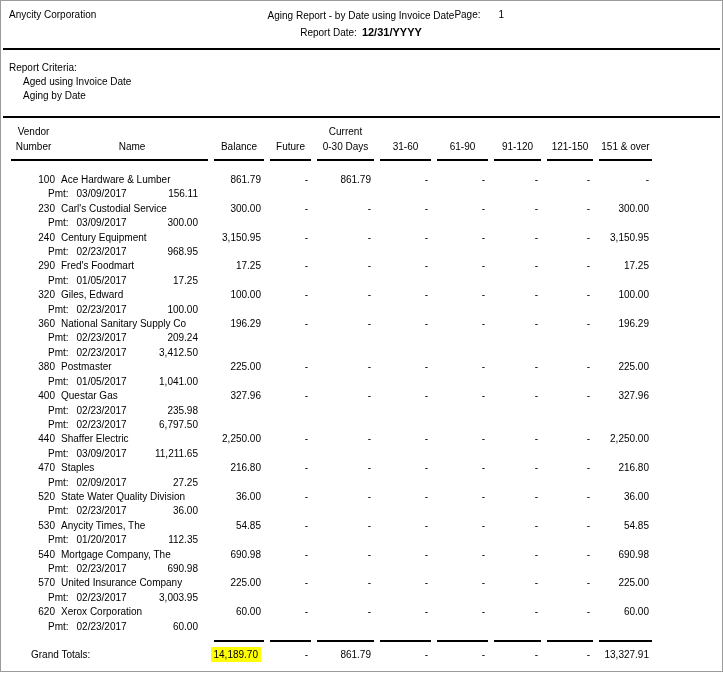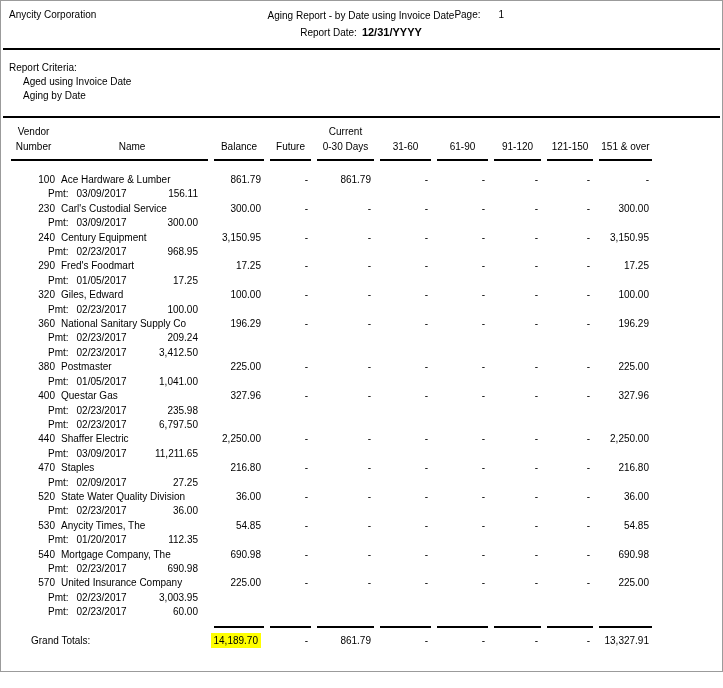--- a/index.html
+++ b/index.html
@@ -543,20 +543,32 @@
     <td colspan="2">
       <div class="pmt">
         <span>Pmt:</span>
         <span class="pdate">02/23/2017</span>
         <span class="pamt">3,003.95</span>
       </div>
     </td>
     <td colspan="8"></td>
   </tr>
 
+  <tr class="vrow">
+    <td class="numcell">620</td>
+    <td class="namecell">Xerox Corporation</td>
+    <td class="val">60.00</td>
+    <td class="val">-</td>
+    <td class="val">-</td>
+    <td class="val">-</td>
+    <td class="val">-</td>
+    <td class="val">-</td>
+    <td class="val">-</td>
+    <td class="val">60.00</td>
+  </tr>
   <tr class="prow">
     <td colspan="2">
       <div class="pmt">
         <span>Pmt:</span>
         <span class="pdate">02/23/2017</span>
         <span class="pamt">60.00</span>
       </div>
     </td>
     <td colspan="8"></td>
   </tr>

